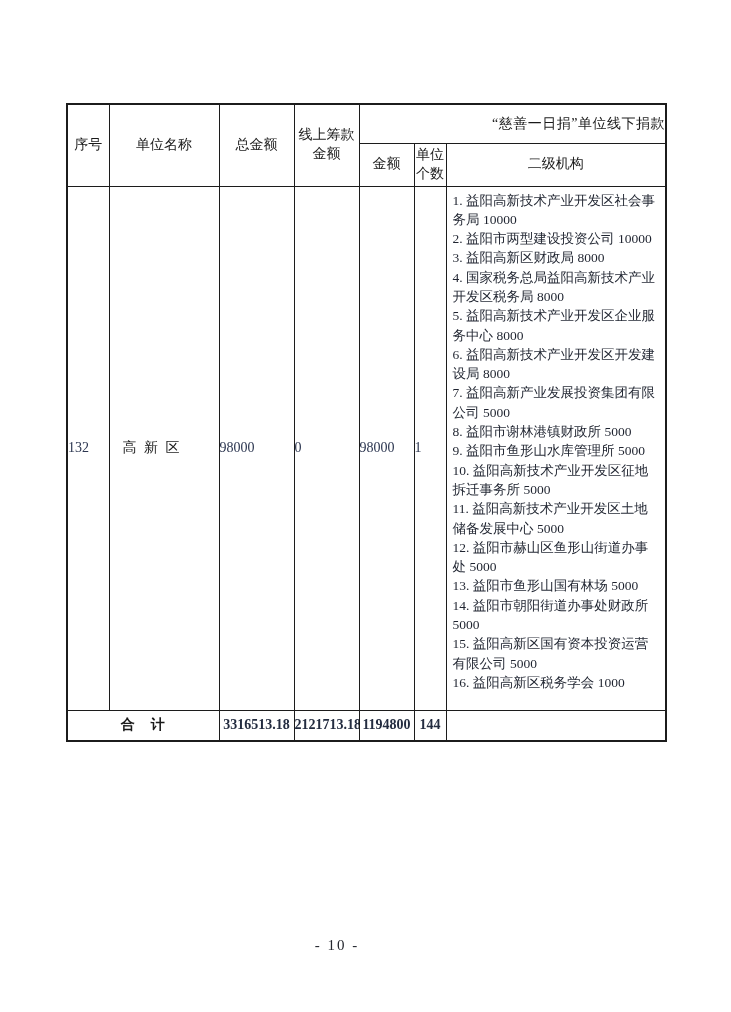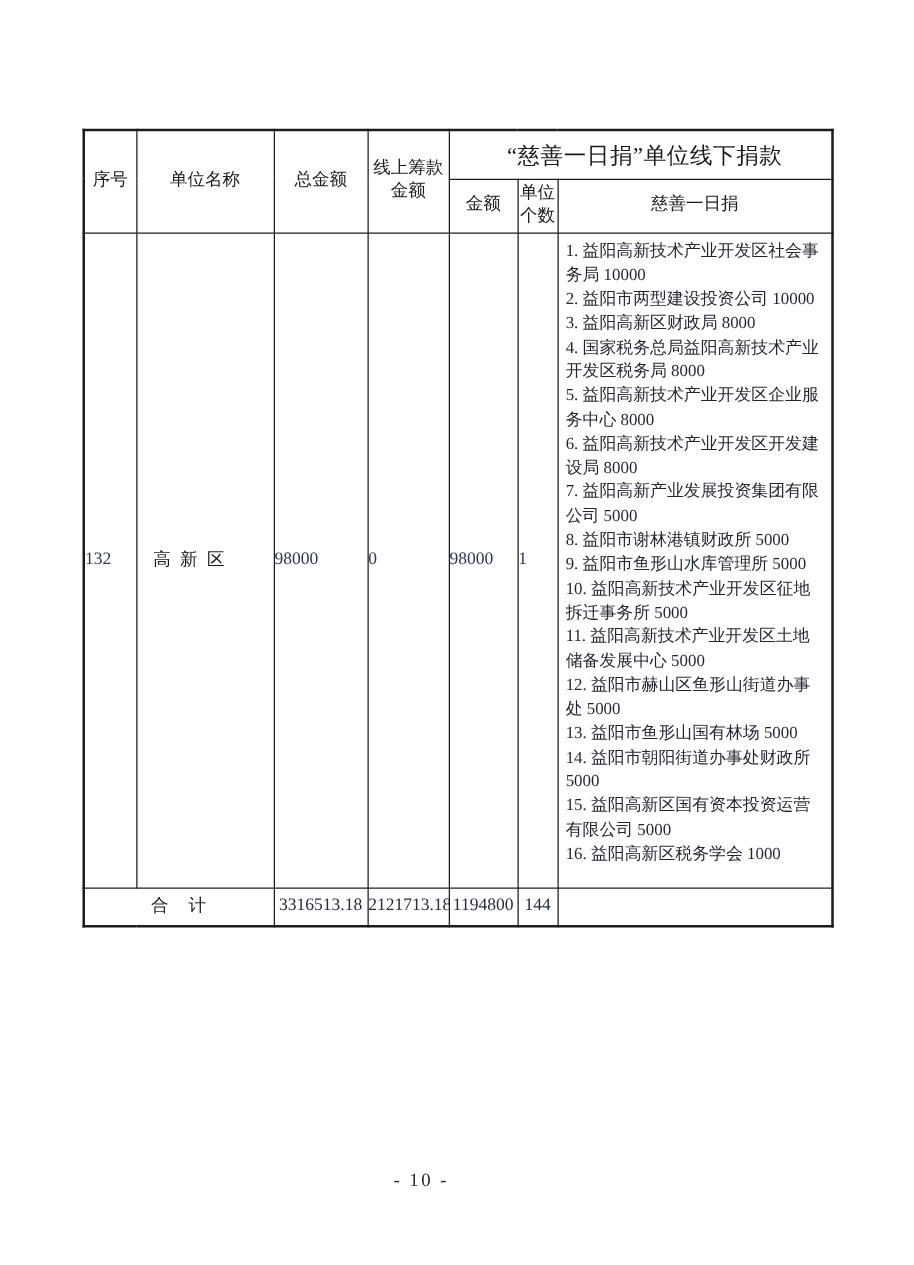--- a/index.html
+++ b/index.html
@@ -31,24 +31,24 @@
   tr.body-row     { height: 505px; }
   tr.total-row    { height: 30px; }
 
   td.th {
     text-align: center;
     vertical-align: middle;
     font-size: 14px;
     line-height: 1.35;
   }
   td.group-header {
-    text-align: center;
+    text-align: right;
     vertical-align: middle;
     padding-left: 7px;
-    font-size: 18px;
+    font-size: 14px;
     letter-spacing: 0.5px;
   }
   td.val {
     vertical-align: middle;
     font-size: 14px;
     color: #2c3650;
   }
   td.unit-cell {
     vertical-align: middle;
     text-align: left;
@@ -58,21 +58,21 @@
   }
   td.sub-orgs-cell {
     vertical-align: top;
     text-align: left;
     padding: 4px 4px 18px 6px;
     font-size: 13.5px;
     line-height: 19.3px;
   }
   .sub-org-line { color: #1f2430; }
   tr.total-row td {
-    font-weight: normal;
+    font-weight: bold;
     font-size: 14px;
     margin-top: 32px;
   }
   td.total-label {
     text-align: center;
     vertical-align: middle;
     letter-spacing: 1px;
   }
   td.total-val {
     text-align: center;
@@ -107,21 +107,21 @@
     <tr class="header-row-1">
       <td class="th" rowspan="2">序号</td>
       <td class="th" rowspan="2">单位名称</td>
       <td class="th" rowspan="2">总金额</td>
       <td class="th" rowspan="2">线上筹款金额</td>
       <td class="group-header" colspan="3">“慈善一日捐”单位线下捐款</td>
     </tr>
     <tr class="header-row-2">
       <td class="th">金额</td>
       <td class="th">单位个数</td>
-      <td class="th">慈善一日捐</td>
+      <td class="th">二级机构</td>
     </tr>
     <tr class="body-row">
       <td class="val">132</td>
       <td class="unit-cell">高 新 区</td>
       <td class="val">98000</td>
       <td class="val">0</td>
       <td class="val">98000</td>
       <td class="val">1</td>
       <td class="sub-orgs-cell">
           <div class="sub-org-line">1. 益阳高新技术产业开发区社会事务局 10000</div>

